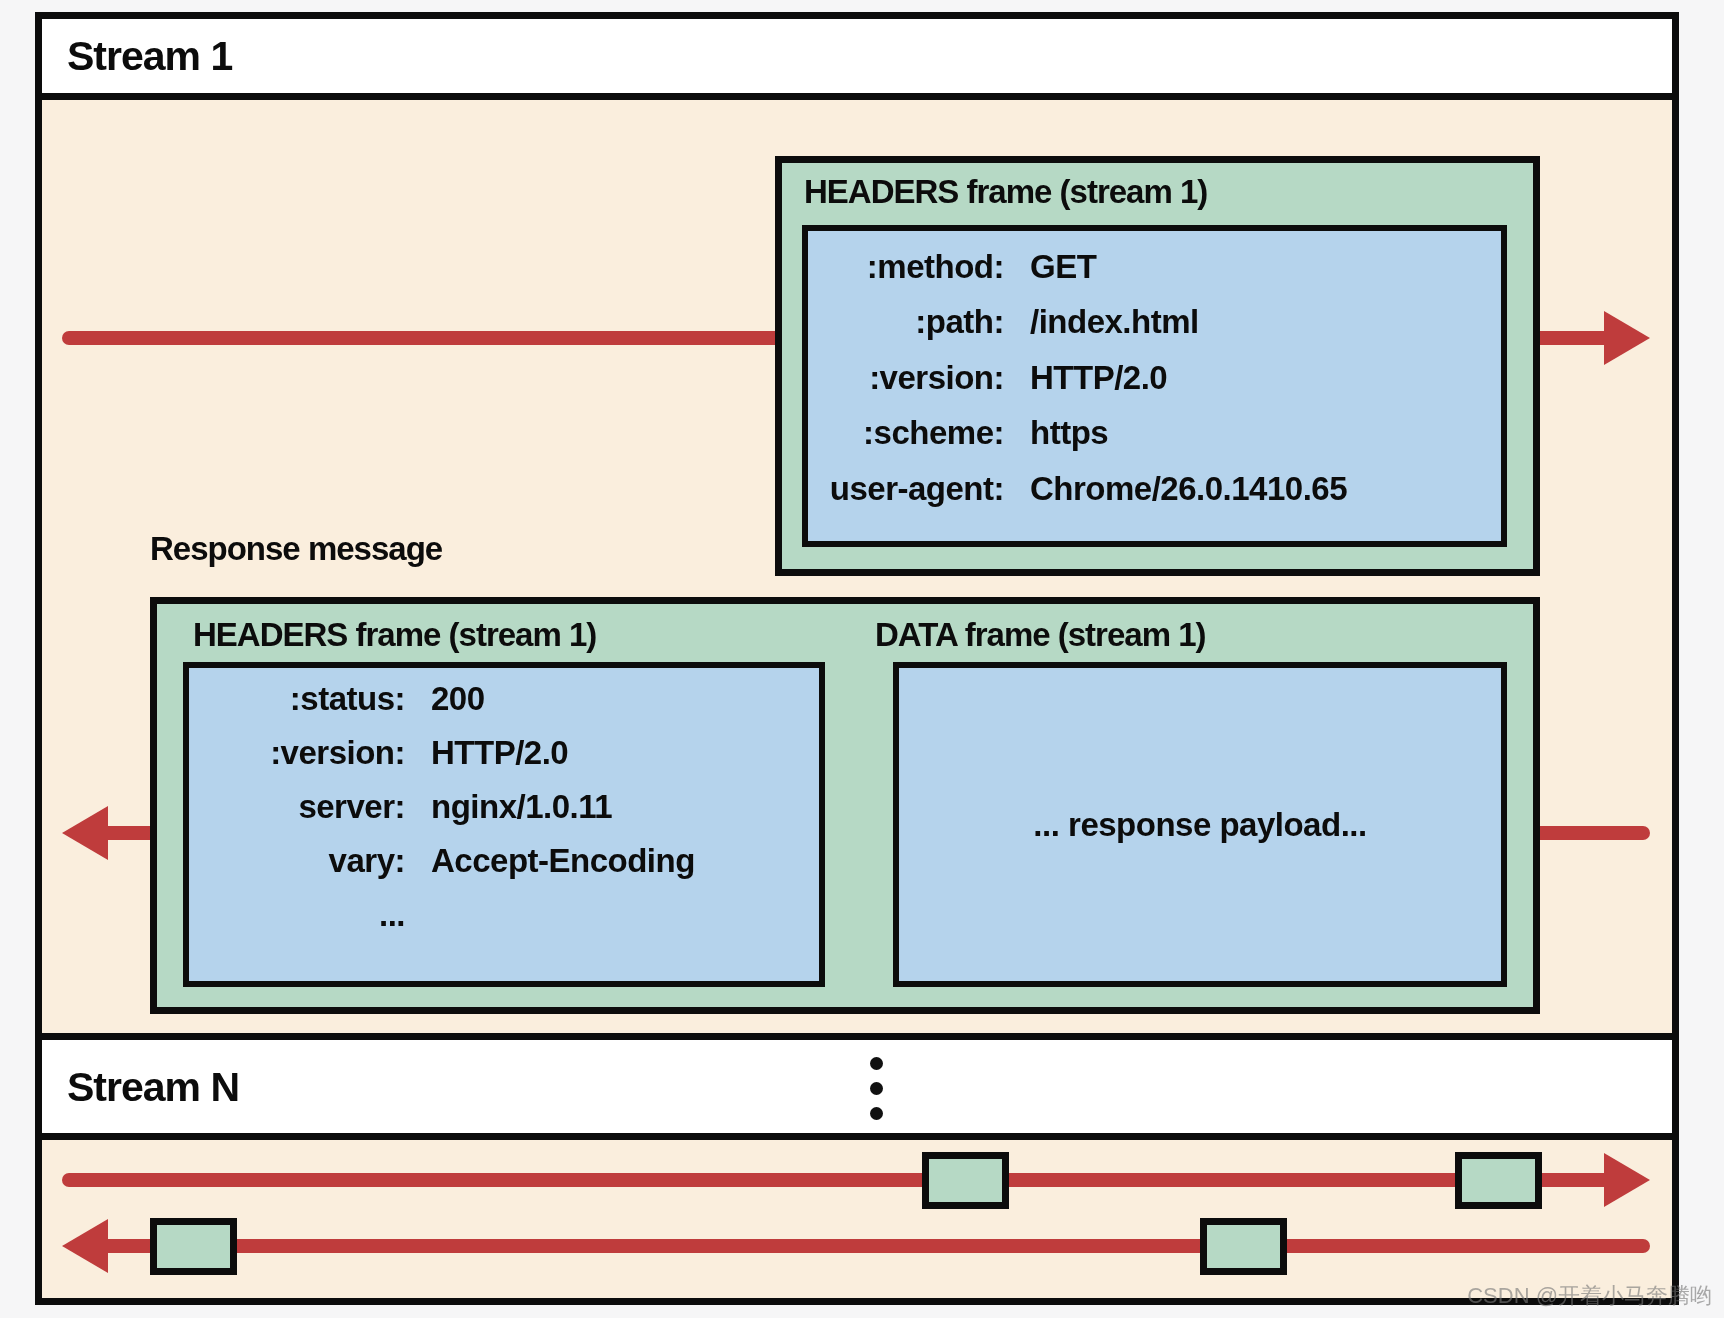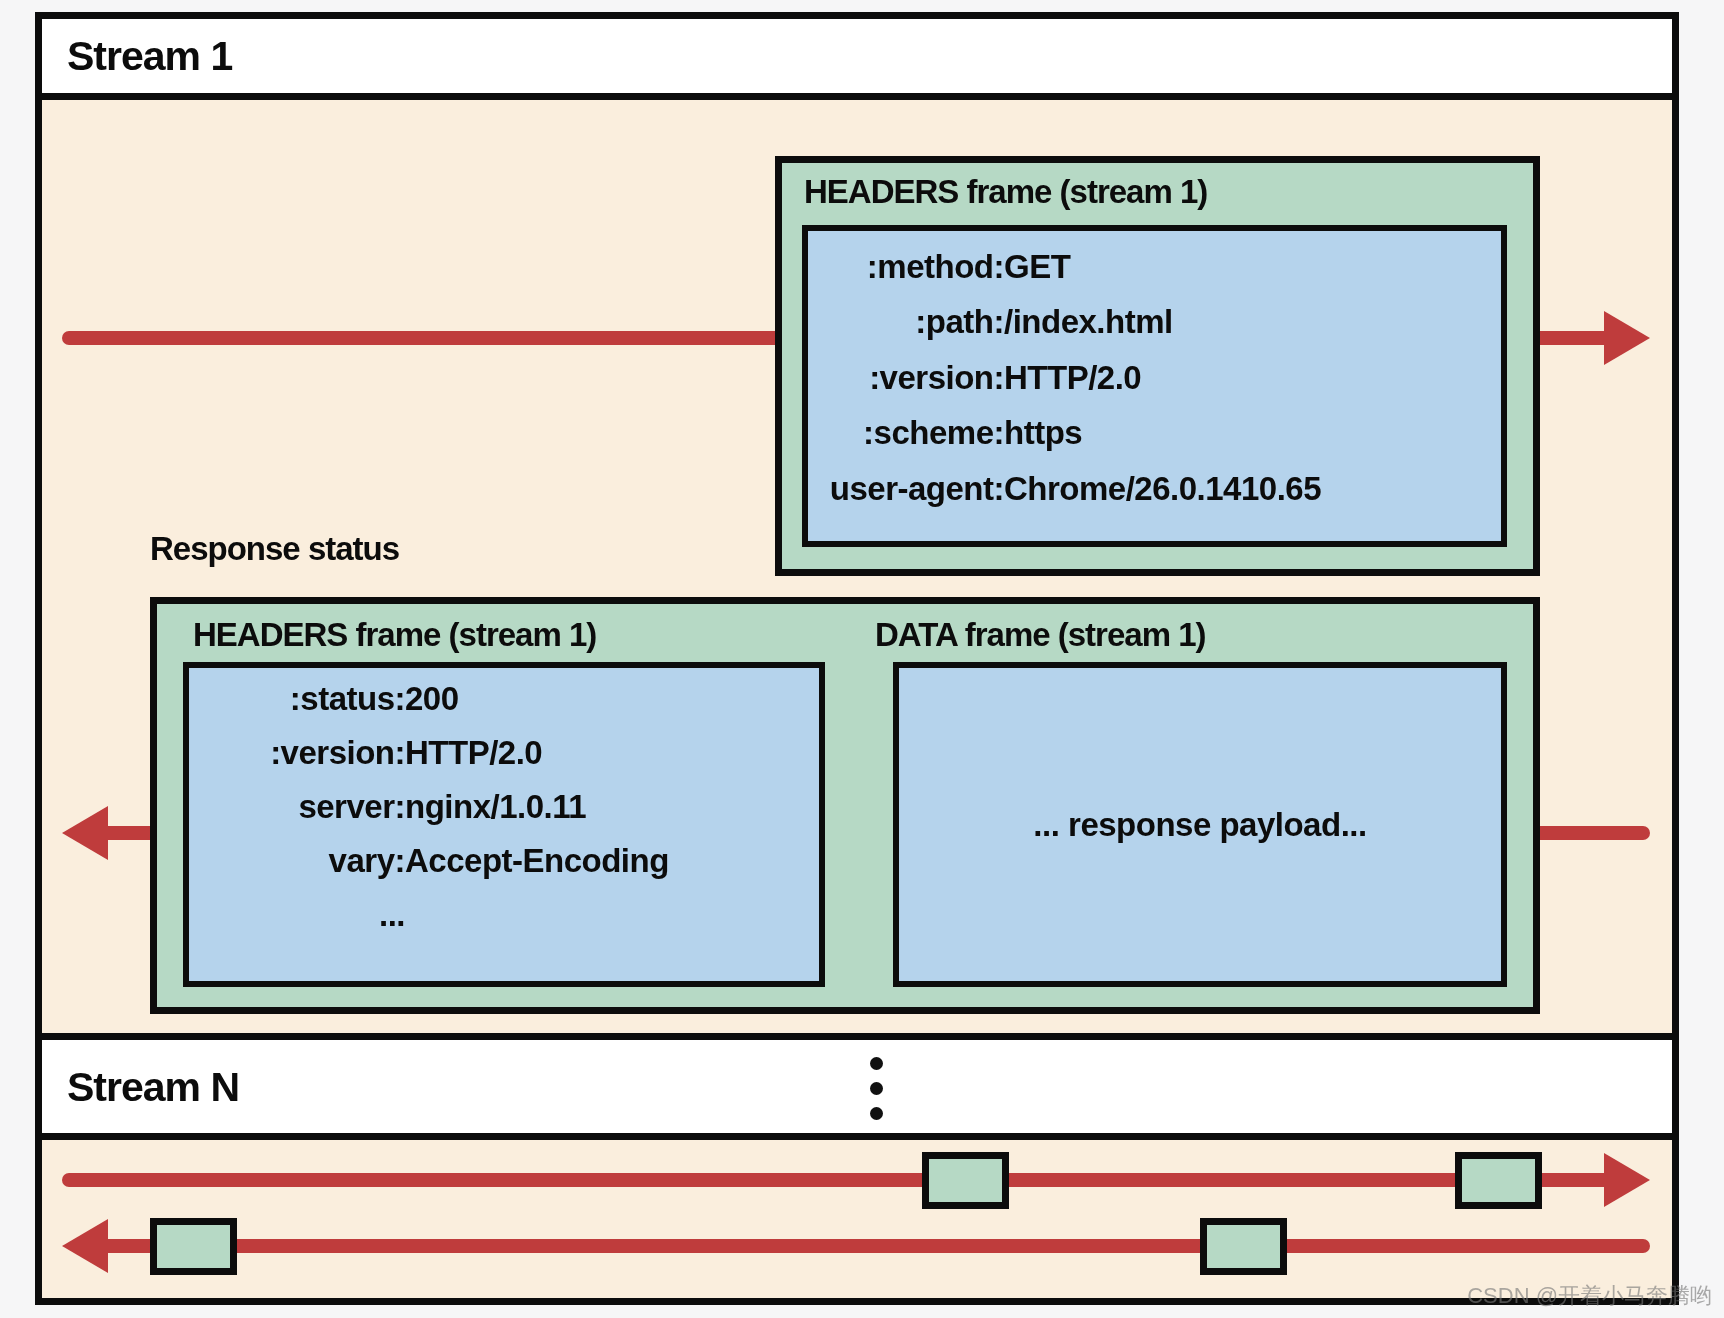--- a/index.html
+++ b/index.html
@@ -7,21 +7,21 @@
         font-family:"Liberation Sans","DejaVu Sans",sans-serif;color:#0c0c0c;}
   .sec{position:absolute;left:35px;width:1644px;border:7px solid #0c0c0c;box-sizing:border-box;}
   .bar{background:#ffffff;}
   .beige{background:#faeedd;}
   .bar-label{position:absolute;left:25px;top:50%;transform:translateY(-50%);
              font-size:41px;font-weight:700;letter-spacing:-1px;}
   .msg-label{position:absolute;font-size:33px;font-weight:700;letter-spacing:-1px;}
   .frame-box{position:absolute;background:#b6d9c5;border:7px solid #0c0c0c;box-sizing:border-box;}
   .frame-title{font-size:33px;font-weight:700;letter-spacing:-1px;}
   .blue-box{background:#b5d3ec;border:6px solid #0c0c0c;box-sizing:border-box;}
-  .kv{display:grid;font-size:33px;font-weight:700;letter-spacing:-0.5px;line-height:1.68;}
+  .kv{display:grid;column-gap:26px;font-size:33px;font-weight:700;letter-spacing:-0.5px;line-height:1.68;}
   .kv .k{text-align:right;white-space:nowrap;}
   .kv .v{text-align:left;white-space:nowrap;}
   .arrow-line{position:absolute;height:14px;background:#bf3c3c;}
   .cap-left{border-radius:7px 0 0 7px;}
   .cap-right{border-radius:0 7px 7px 0;}
   .head-right{position:absolute;width:0;height:0;border-top:27px solid transparent;
               border-bottom:27px solid transparent;border-left:46px solid #bf3c3c;}
   .head-left{position:absolute;width:0;height:0;border-top:27px solid transparent;
              border-bottom:27px solid transparent;border-right:46px solid #bf3c3c;}
   .mini-box{position:absolute;width:87px;height:57px;background:#b6d9c5;
@@ -61,21 +61,21 @@
           <div class="v">https</div>
           <div class="k">user-agent:</div>
           <div class="v">Chrome/26.0.1410.65</div>
         </div>
       </div>
     </div>
 
     <div class="arrow-line cap-right" style="left:66px;top:726px;width:1542px;"></div>
     <div class="head-left" style="left:20px;top:706px;"></div>
 
-    <div class="msg-label" style="left:108px;top:430px;">Response status</div>
+    <div class="msg-label" style="left:108px;top:430px;">Response message</div>
 
     <div class="frame-box" style="left:108px;top:497px;width:1390px;height:417px;">
       <div style="display:grid;grid-template-columns:1fr 1fr;column-gap:40px;height:100%;box-sizing:border-box;padding:8px 26px 20px 26px;">
 
         <div style="display:flex;flex-direction:column;">
           <div class="frame-title" style="padding:4px 0 8px 10px;">HEADERS frame (stream 1)</div>
           <div class="blue-box" style="flex:1;">
             <div class="kv" style="grid-template-columns:216px 1fr;padding-top:4px;line-height:1.64;">
               <div class="k">:status:</div>
               <div class="v">200</div>

